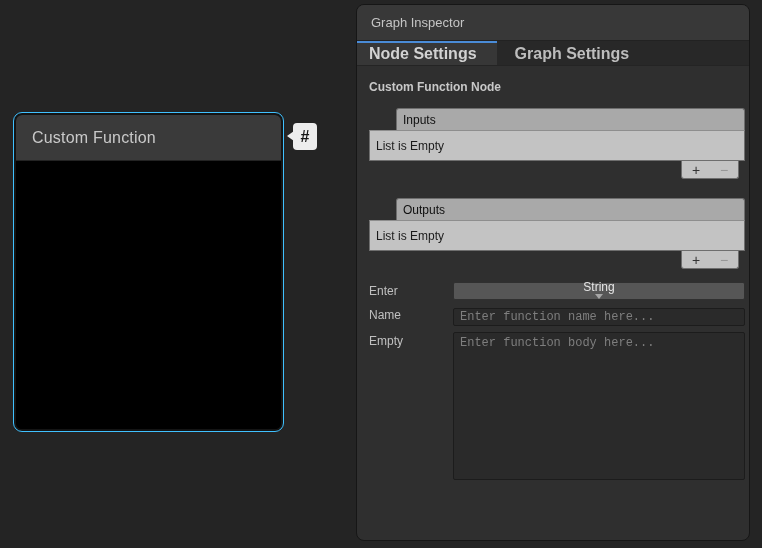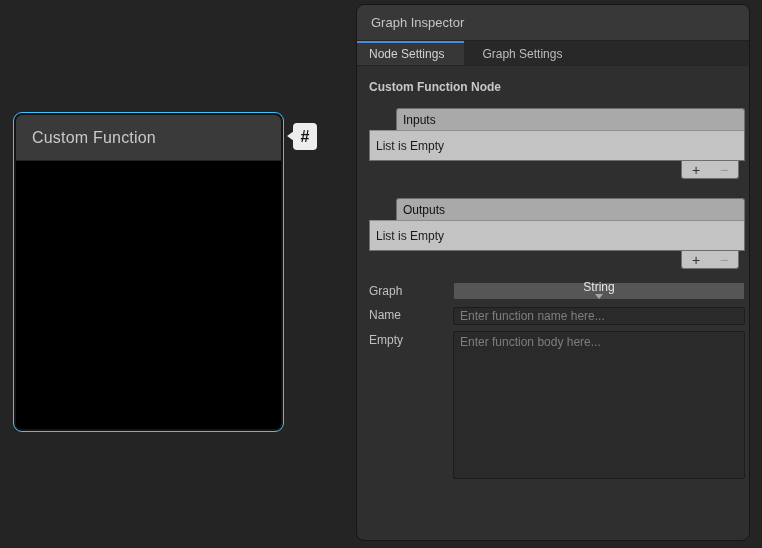--- a/index.html
+++ b/index.html
@@ -47,23 +47,23 @@
     overflow:hidden;
   }
   .panel-titlebar {
     height:36px; background:#383838; border-bottom:1px solid #222;
     display:flex; align-items:center; padding-left:14px;
   }
   .panel-title { color:#C5C5C5; font-size:13px;text-align:center; }
 
   .tab-row { height:25px; background:#282828; display:flex; border-bottom:1px solid #242424; }
   .tab {
-    font-size:12px; display:flex; align-items:center;
+    font-size:16px; display:flex; align-items:center;
     padding:0 18px; cursor:pointer; color:#BDBDBD;
-    border-top:2px solid transparent; height:100%;
+    border-top:2px solid transparent; height:100%;font-weight:bold;
   }
   .tab.active {
     background:#373737; color:#D2D2D2; border-top:2px solid #4A8CD8;
     padding:0 20px 0 12px;
   }
 
   .content { padding:8px 4px 0 12px; }
   .heading { font-size:12px; font-weight:bold; color:#C8C8C8; margin-top:6px; }
 
   .ulist { margin-top:19px; }
@@ -98,21 +98,21 @@
   }
   .dropdown-value { color:#E6E6E6; font-size:12px; }
   .dropdown-arrow {
     width:0; height:0;
     border-left:4px solid transparent; border-right:4px solid transparent;
     border-top:5px solid #A6A6A6;
   }
 
   .text-input, .text-area {
     width:100%; background:#2A2A2A; border:1px solid #1C1C1C; border-radius:2px;
-    color:#CFCFCF; font-size:12px; font-family:Liberation Sans, sans-serif;
+    color:#CFCFCF; font-size:12px; font-family:Liberation Mono, monospace;
     padding:0 6px; outline:none;
   }
   .text-input { height:18px; }
   .text-area { height:148px; padding:3px 6px; resize:none; }
   .text-input::placeholder, .text-area::placeholder { color:#7E7E7E; opacity:1; }
 </style>
 </head>
 <body>
 
 <div class="stage">
@@ -174,21 +174,21 @@
           <div class="ulist-footer">
             <span class="list-btn">+</span>
             <span class="list-btn disabled">−</span>
           </div>
         </div>
       </div>
 
       <div class="fields">
 
         <div class="field-row">
-          <div class="field-label">Graph</div>
+          <div class="field-label">Enter</div>
           <div class="field-control">
             <div class="dropdown">
               <span class="dropdown-value">String</span>
               <span class="dropdown-arrow"></span>
             </div>
           </div>
         </div>
 
         <div class="field-row">
           <div class="field-label">Name</div>

